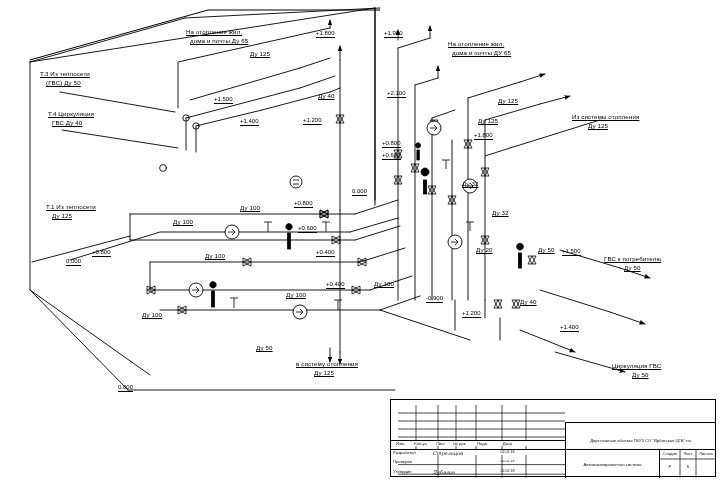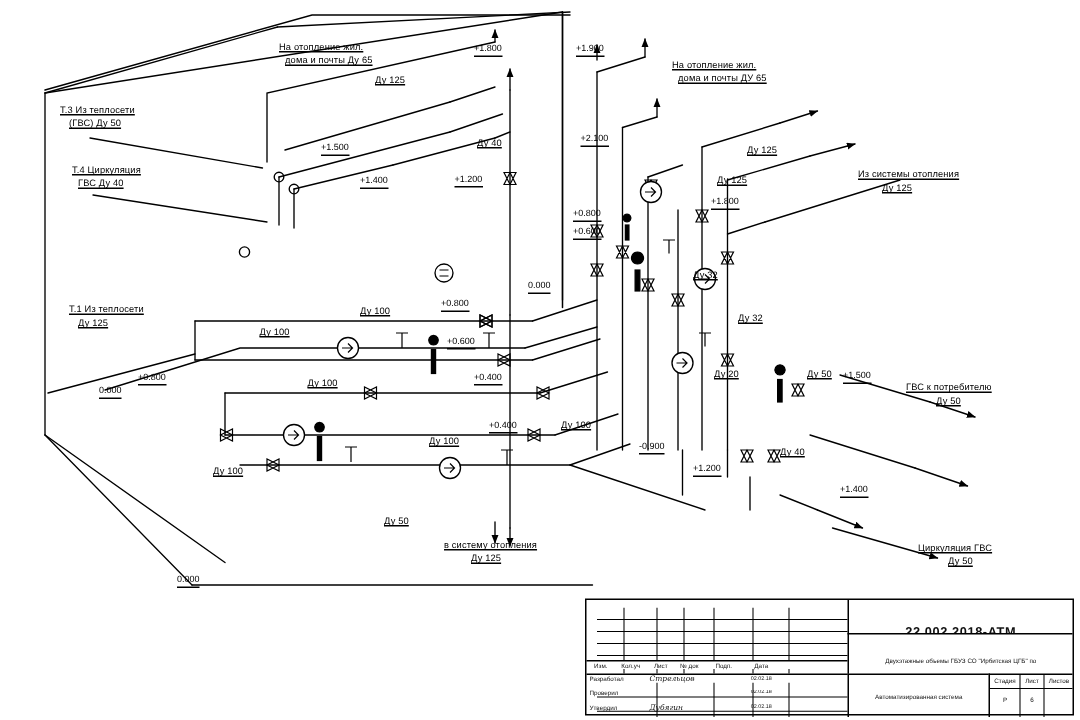--- a/index.html
+++ b/index.html
@@ -395,23 +395,20 @@
     <div class="cell" style="left:105px; top:50px; width:23px;"><span class="tb-txt c" style="font-size:3.6px;">02.02.18</span></div>
 
     <div class="cell" style="left:1px; top:59.6px; width:38px;"><span class="tb-txt">Проверил</span></div>
     <div class="cell" style="left:41px; top:59.6px; width:36px;"><span class="tb-txt tb-hand"></span></div>
     <div class="cell" style="left:105px; top:59.6px; width:23px;"><span class="tb-txt c" style="font-size:3.6px;">02.02.18</span></div>
 
     <div class="cell" style="left:1px; top:69.2px; width:38px;"><span class="tb-txt">Утвердил</span></div>
     <div class="cell" style="left:41px; top:69.2px; width:36px;"><span class="tb-txt tb-hand">Дубягин</span></div>
     <div class="cell" style="left:105px; top:69.2px; width:23px;"><span class="tb-txt c" style="font-size:3.6px;">02.02.18</span></div>
 
-    <div class="cell bl" style="left:174px; top:0; width:150px; height:22px;">
-      <div class="tb-code" style="margin-top:7px;">22.002.2018-ATM</div>
-    </div>
 
     <div class="cell bl bt" style="left:174px; top:22px; width:150px; height:27px;">
       <span class="tb-txt c" style="margin-top:6px;">Двухэтажные объемы ГБУЗ СО "Ирбитская ЦГБ" по</span>
       
     </div>
 
     <div class="cell bl bt" style="left:174px; top:49px; width:94px; height:29px;">
       <span class="tb-txt c" style="margin-top:3px;">Автоматизированная система</span>
       <span class="tb-txt c">коммерческого учета тепла и</span>
       

